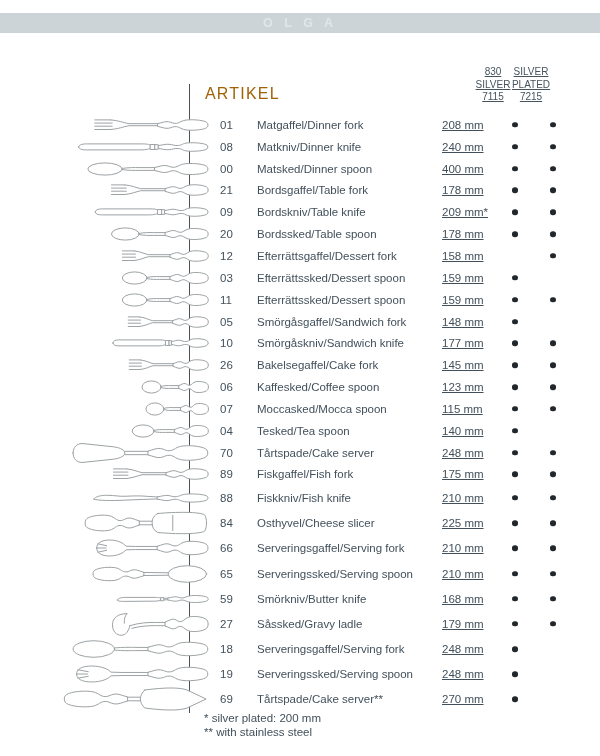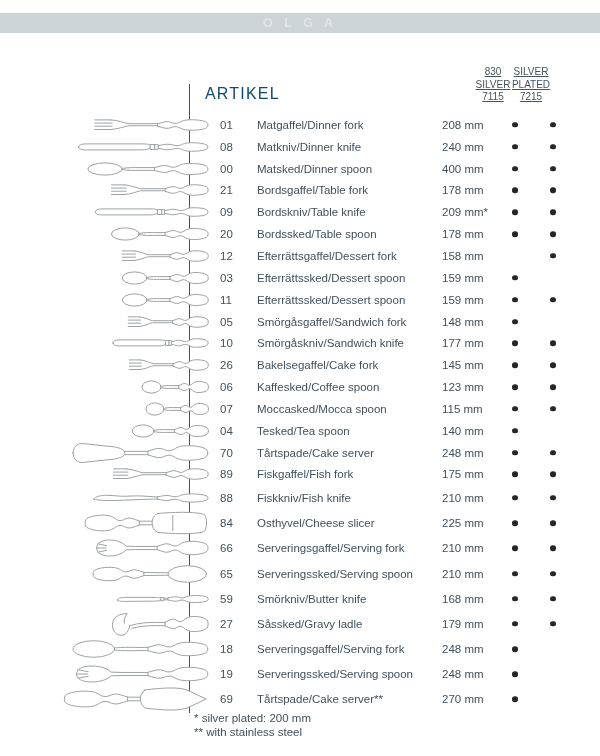--- a/index.html
+++ b/index.html
@@ -3,36 +3,36 @@
 <meta charset="utf-8">
 <style>
   html,body{margin:0;padding:0;}
   body{
     width:600px;height:756px;background:#ffffff;position:relative;overflow:hidden;
     font-family:"Liberation Sans",sans-serif;color:#42505b;
   }
   .banner{position:absolute;top:13px;left:0;width:600px;height:20px;background:#cdd4d8;
     display:flex;align-items:center;justify-content:center;}
   .banner-title{color:#e1e6e8;font-size:12.5px;font-weight:bold;letter-spacing:4px;}
-  .artikel{position:absolute;left:205px;top:85px;font-size:16px;letter-spacing:1.2px;color:#0c4a6e;}
+  .artikel{position:absolute;left:205px;top:85px;font-size:16px;letter-spacing:1.2px;color:#a16207;}
   .vline{position:absolute;left:189px;top:84px;width:1px;height:629px;background:#4a5258;}
   .colhead{position:absolute;top:66px;width:62px;text-align:center;font-size:10px;
     line-height:12.5px;white-space:pre-line;color:#46545f;text-decoration:underline;}
   #col1{left:462px;} #col2{left:500px;}
   #rows{position:absolute;top:114px;left:0;width:600px;padding-left:24px;}
   .row{position:relative;height:21.85px;}
   .row:nth-child(n+18){height:25.2px;}
   .c{position:absolute;top:50%;transform:translateY(-50%);font-size:11.5px;white-space:nowrap;color:#42505b;}
-  .num{left:196px;} .nm{left:233px;} .sz{left:418px;}
+  .num{left:196px;} .nm{left:233px;} .sz{left:418px;text-decoration:underline;}
   .dot{position:absolute;top:50%;transform:translateY(-50%);width:5.5px;height:5.5px;border-radius:50%;background:#22272b;}
   .d1{left:488px;} .d2{left:526px;}
   .art{position:absolute;right:415px;top:50%;transform:translateY(-50%);overflow:visible;}
   .ln{fill:#ffffff;stroke:#9da2a5;stroke-width:1;vector-effect:non-scaling-stroke;stroke-linejoin:round;stroke-linecap:round;}
   .lo{fill:none;stroke:#9da2a5;stroke-width:1;vector-effect:non-scaling-stroke;stroke-linecap:round;}
-  .footnotes{position:absolute;left:194px;top:711px;font-size:11.5px;line-height:14px;color:#42505b;}
+  .footnotes{position:absolute;left:204px;top:711px;font-size:11.5px;line-height:14px;color:#42505b;}
   .defs{position:absolute;width:0;height:0;overflow:hidden;}
 </style>
 </head>
 <body>
 
 <svg class="defs" aria-hidden="true">
   <g id="fork-icon">
     <path class="lo" d="M3,6.5 H30 M3,11.8 H33 M3,17 H33 M3,22.5 H30"></path>
     <path class="lo" d="M30,6.5 C44,7.5 52,11 62,12.8 L114,12.8"></path>
     <path class="lo" d="M30,22.5 C44,21.5 52,18 62,16.2 L114,16.2"></path>

